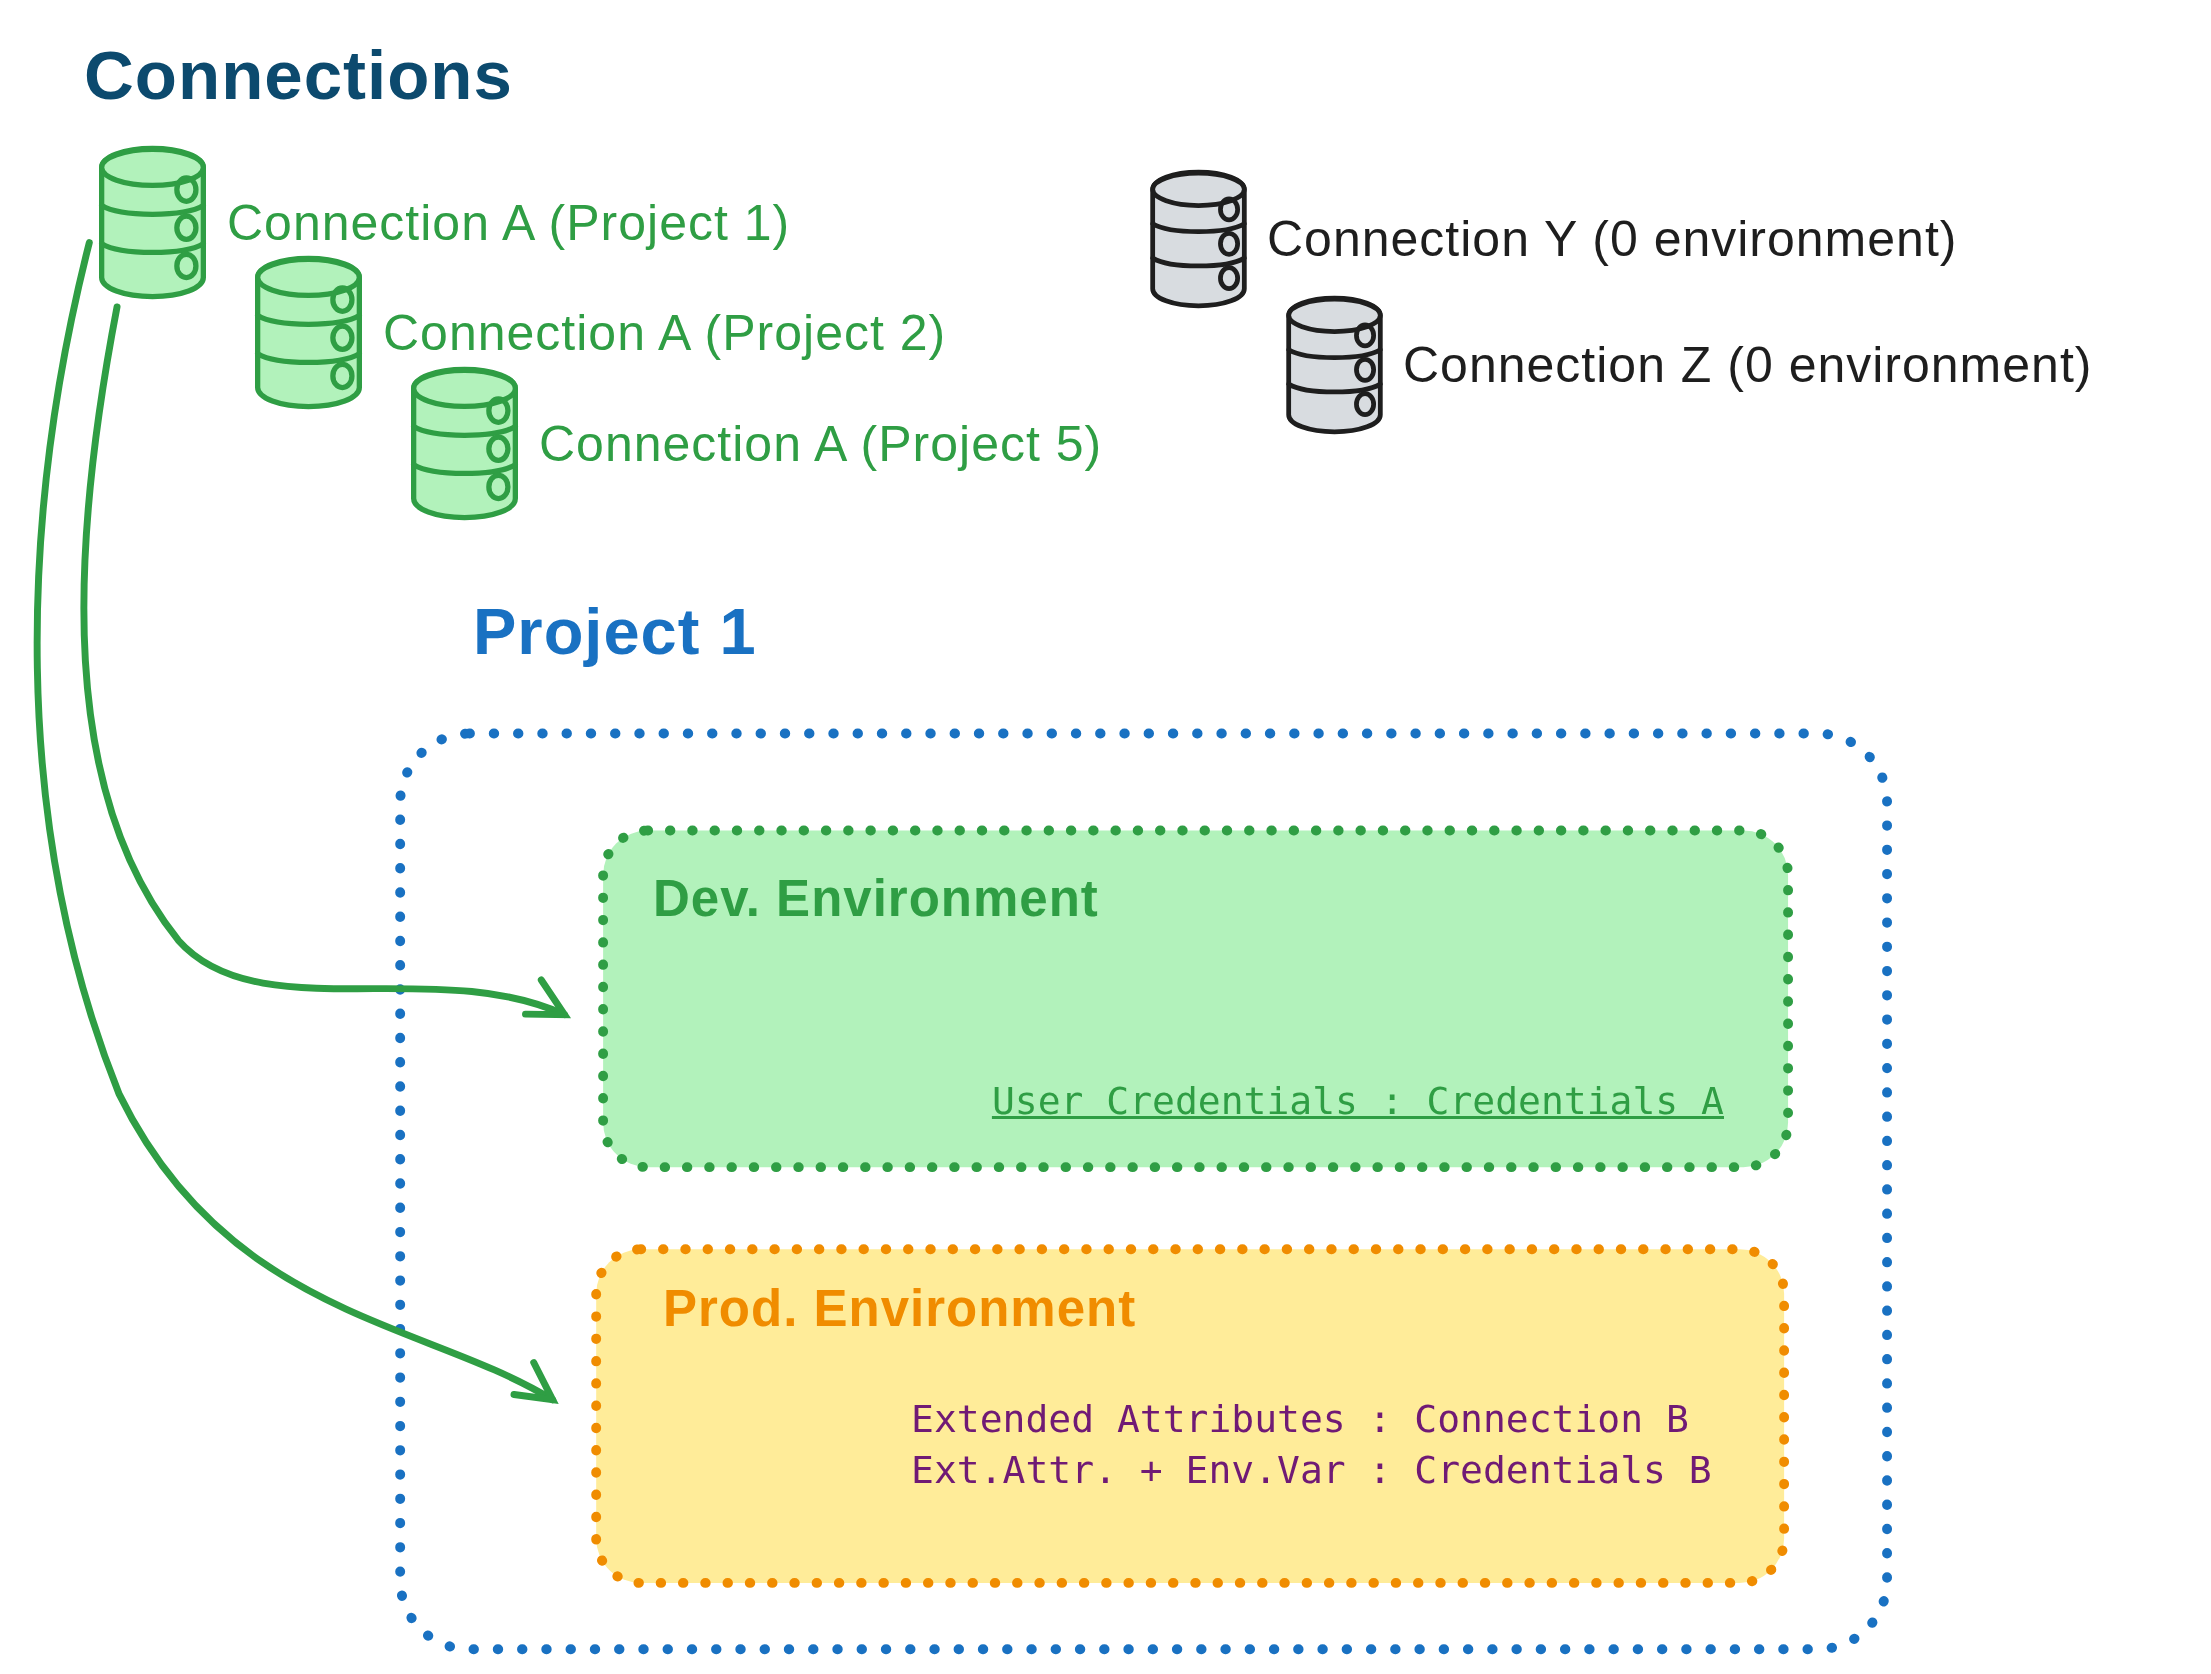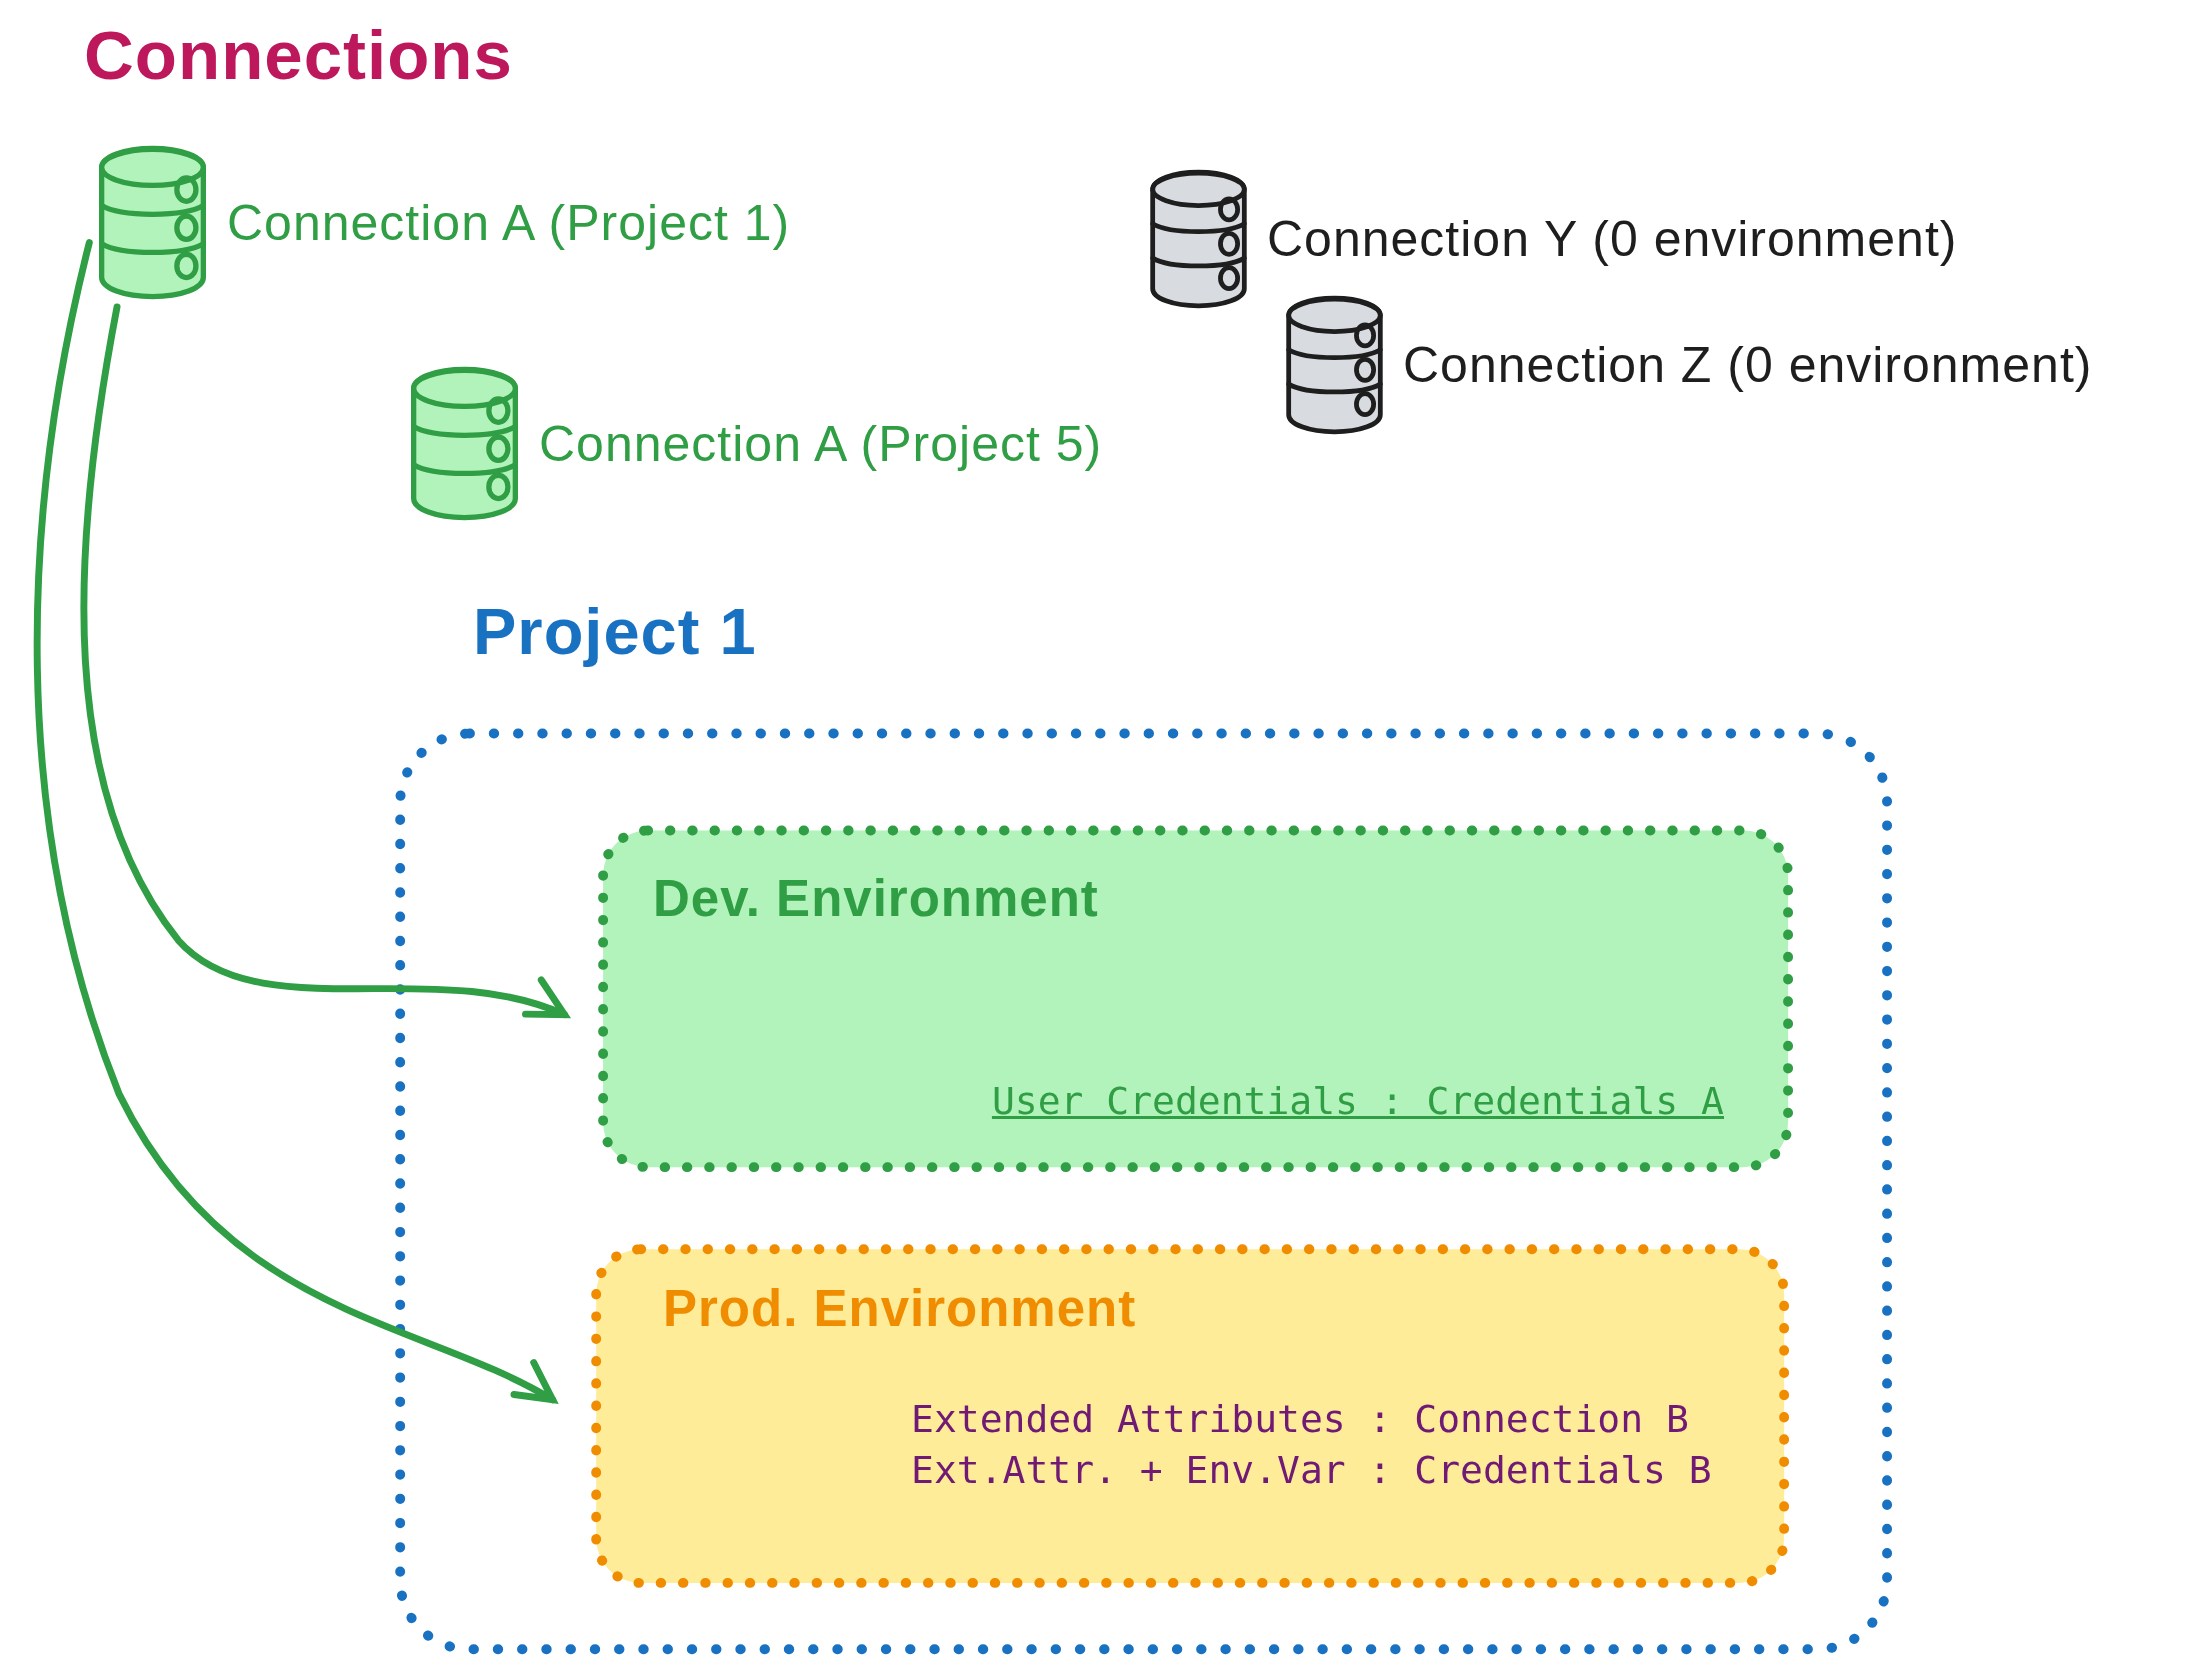--- a/index.html
+++ b/index.html
@@ -12,23 +12,23 @@
     color:#1e1e1e;
   }
   .layer {
     position:absolute; left:0; top:0; width:2212px; height:1674px;
     pointer-events:none;
   }
   .abs { position:absolute; white-space:nowrap; }
 
   
   .title {
-    left:84px; top:16px;
+    left:84px; top:36px;
     font-size:69px; font-weight:bold; letter-spacing:1px;
-    color:#be185d;
+    color:#0c4a6e;
   }
   .project-title {
     left:473px; top:594px;
     font-size:65px; font-weight:bold; letter-spacing:1px;
     color:#1971c2;
   }
   .conn-item {
     position:absolute; display:flex; align-items:center; gap:16px;
   }
   .conn-label { font-size:50px; letter-spacing:1px; }
@@ -100,20 +100,26 @@
   </svg>
 
   <div class="abs title">Connections</div>
 
   <div class="conn-item conn-green pos-g1">
     <svg class="db db-lg" viewBox="0 0 118 159" width="117" height="157">
         <use href="#db-symbol"></use>
       </svg>
     <span class="conn-label">Connection A (Project 1)</span>
   </div>
+  <div class="conn-item conn-green pos-g2">
+    <svg class="db db-lg" viewBox="0 0 118 159" width="117" height="157">
+        <use href="#db-symbol"></use>
+      </svg>
+    <span class="conn-label">Connection A (Project 2)</span>
+  </div>
   <div class="conn-item conn-green pos-g3">
     <svg class="db db-lg" viewBox="0 0 118 159" width="117" height="157">
         <use href="#db-symbol"></use>
       </svg>
     <span class="conn-label">Connection A (Project 5)</span>
   </div>
 
   <div class="conn-item conn-gray pos-y">
     <svg class="db db-sm" viewBox="0 0 106 143" width="105" height="142">
         <use href="#db-symbol"></use>

